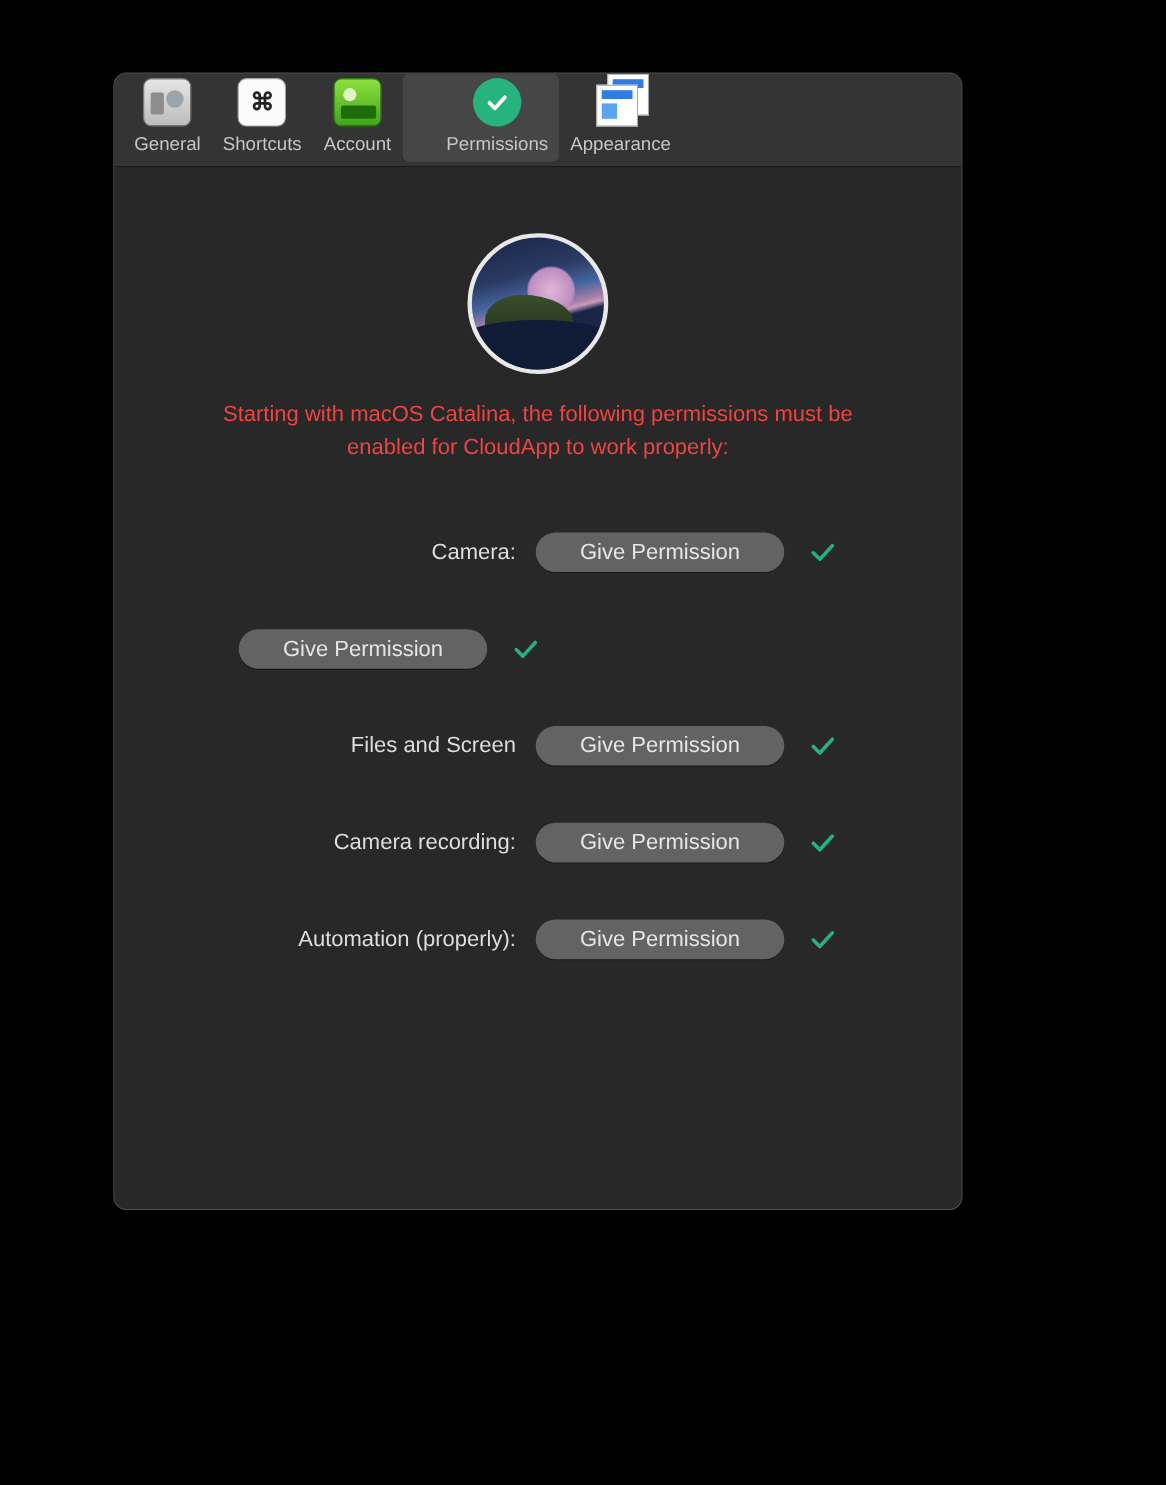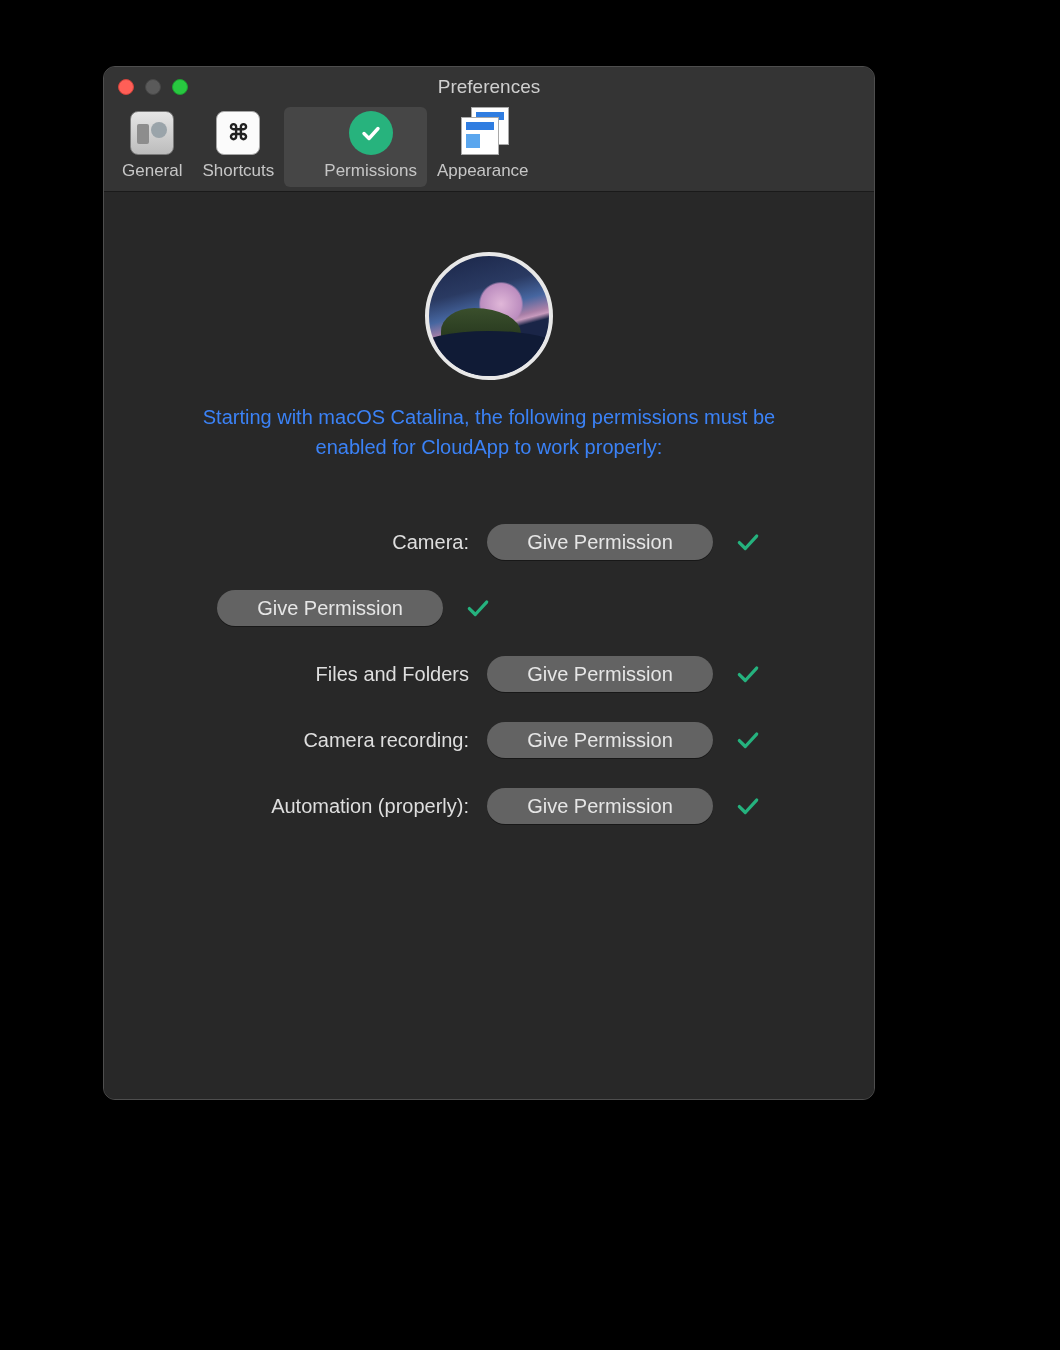--- a/index.html
+++ b/index.html
@@ -215,31 +215,31 @@
     position: absolute;
     left: -10px;
     bottom: -10px;
     right: -10px;
     height: 55px;
     background: #101b36;
     border-radius: 50% 50% 0 0 / 30% 30% 0 0;
   }
   .intro {
     margin-top: 22px;
-    color: #3b82f6;
+    color: #ef4444;
     font-size: 20px;
     line-height: 1.5;
     text-align: center;
     max-width: 580px;
   }
   .perm-list {
     margin-top: 62px;
     display: flex;
     flex-direction: column;
-    gap: 30px;
+    gap: 52px;
   }
   .perm-row {
     display: flex;
     align-items: center;
   }
   .perm-label {
     width: 270px;
     text-align: right;
     color: #dedede;
     font-size: 20px;
@@ -263,41 +263,37 @@
     align-items: center;
   }
   .perm-check svg { width: 26px; height: 26px; }
   .check-white svg { width: 24px; height: 24px; }
 </style>
 </head>
 <body>
 
 <div class="window">
 
-  <div class="titlebar">
-    <div class="traffic-lights">
-      <div class="traffic-light tl-close"></div>
-      <div class="traffic-light tl-min"></div>
-      <div class="traffic-light tl-zoom"></div>
-    </div>
-    <div class="title">Preferences</div>
-  </div>
 
   <div class="toolbar">
 
     <div class="toolbar-item">
       <div class="toolbar-icon icon-general"></div>
       <span>General</span>
     </div>
 
     <div class="toolbar-item">
       <div class="toolbar-icon icon-shortcuts">⌘</div>
       <span>Shortcuts</span>
     </div>
 
+    <div class="toolbar-item">
+      <div class="toolbar-icon icon-account"></div>
+      <span>Account</span>
+    </div>
 
     <div class="toolbar-item selected">
       <div class="toolbar-icon icon-permissions check-white">
         <svg viewBox="0 0 24 24" fill="none" stroke="#fff" stroke-width="3.4" stroke-linecap="round" stroke-linejoin="round">
             <polyline points="5 12.5 10 17.5 19 7.5"></polyline>
           </svg>
       </div>
       <span>Permissions</span>
     </div>
 
@@ -333,21 +329,21 @@
       <div class="perm-row">
         <button class="perm-btn">Give Permission</button>
         <span class="perm-check">
           <svg viewBox="0 0 24 24" fill="none" stroke="currentColor" stroke-width="3" stroke-linecap="round" stroke-linejoin="round">
               <polyline points="4 12.5 9.5 18 20 6.5"></polyline>
             </svg>
         </span>
       </div>
 
       <div class="perm-row">
-        <div class="perm-label">Files and Folders</div>
+        <div class="perm-label">Files and Screen</div>
         <button class="perm-btn">Give Permission</button>
         <span class="perm-check">
           <svg viewBox="0 0 24 24" fill="none" stroke="currentColor" stroke-width="3" stroke-linecap="round" stroke-linejoin="round">
               <polyline points="4 12.5 9.5 18 20 6.5"></polyline>
             </svg>
         </span>
       </div>
 
       <div class="perm-row">
         <div class="perm-label">Camera recording:</div>

